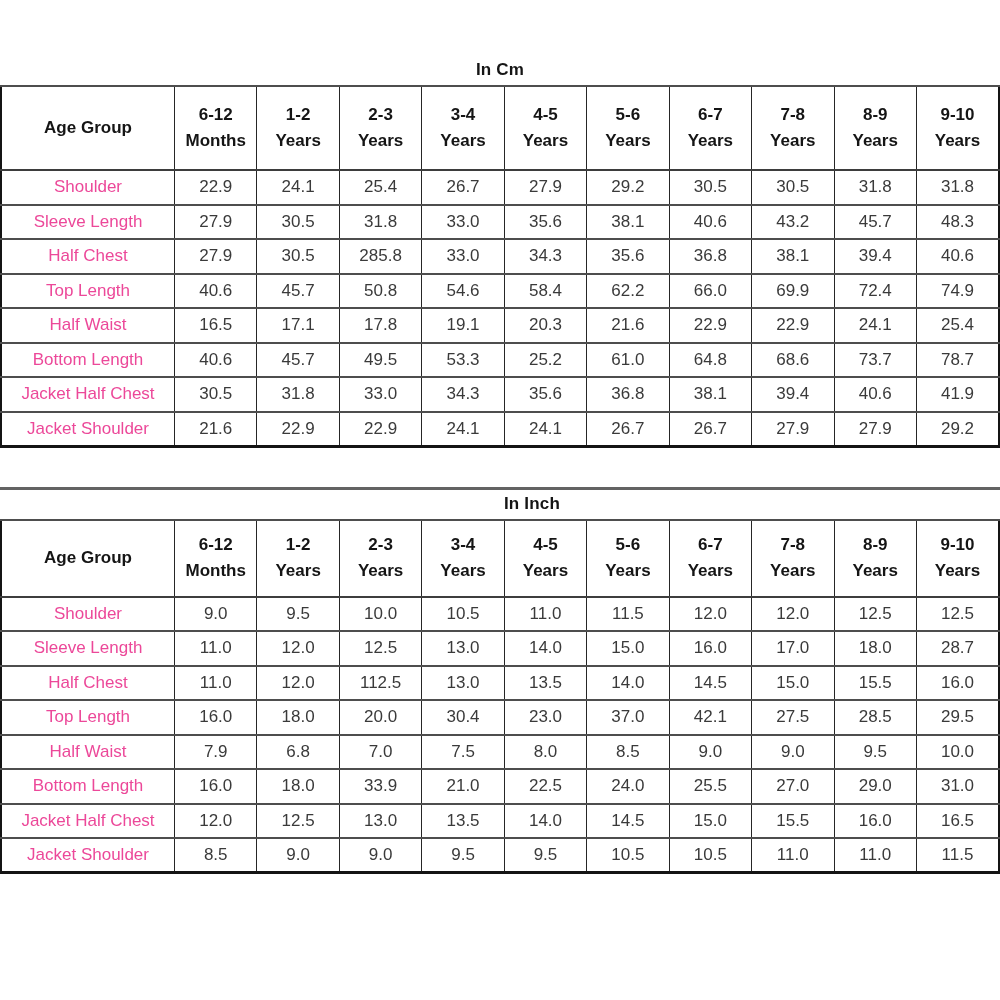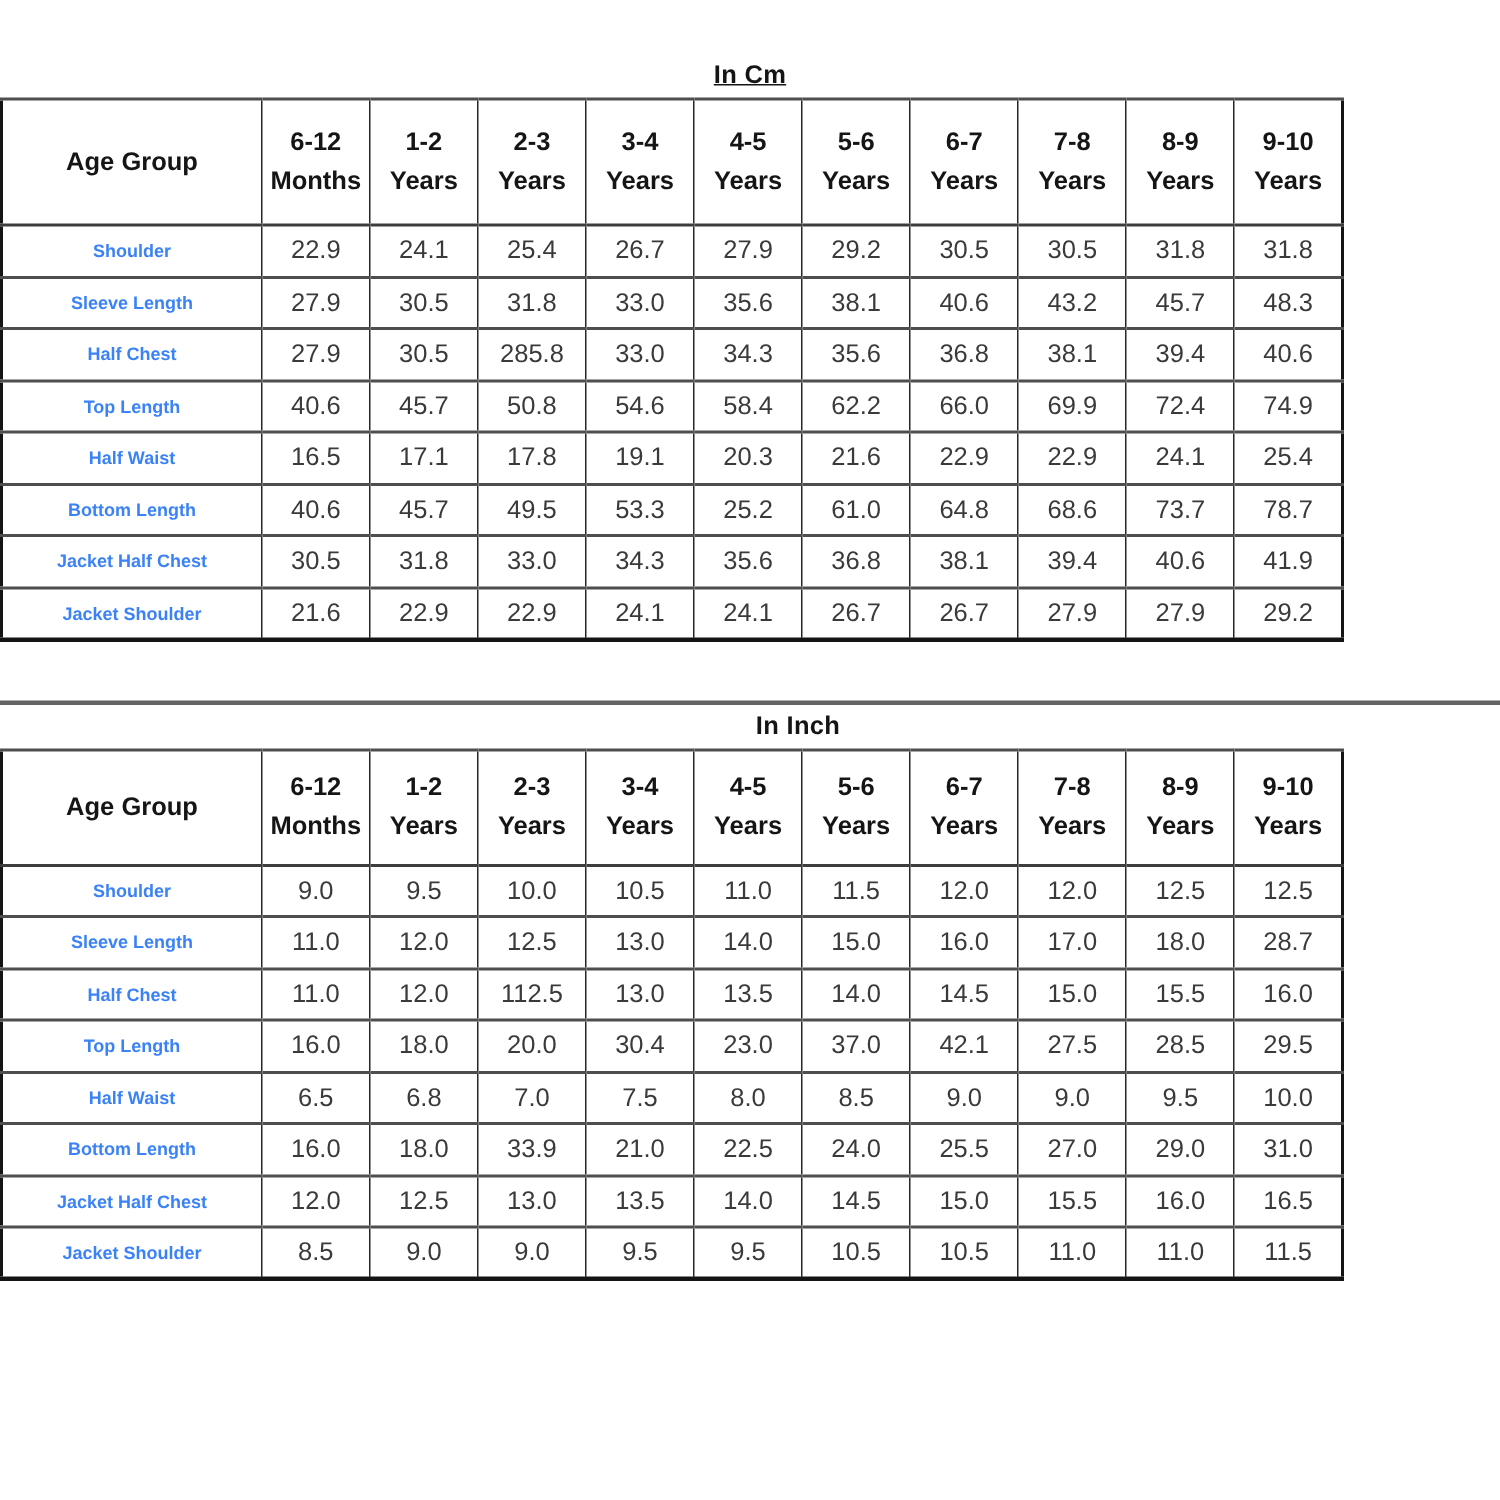--- a/index.html
+++ b/index.html
@@ -15,29 +15,29 @@
     overflow: hidden;
   }
   .caption {
     width: 1000px;
     text-align: center;
     font-weight: bold;
     font-size: 17px;
     color: #151515;
     letter-spacing: 0.2px;
   }
-  .caption-cm { padding-top: 40px; padding-bottom: 5px; text-decoration: underline; }
+  .caption-cm { padding-top: 60px; padding-bottom: 5px; }
   .caption-inch { padding-top: 4px; padding-bottom: 5px; margin-left: 32px; }
   .divider {
     width: 1000px;
     margin-top: 39px;
     border-top: 3px solid #636363;
   }
   table.size-table {
-    width: 896px;
+    width: 1000px;
     table-layout: fixed;
     border-collapse: collapse;
     border: 2px solid #141414;
     border-bottom-width: 3px;
   }
   table.size-table th,
   table.size-table td {
     border-left: 1px solid #262626;
     border-right: 1px solid #262626;
     border-top: 2px solid #4e4e4e;
@@ -50,23 +50,23 @@
   }
   table.size-table thead th {
     font-weight: bold;
     font-size: 17px;
     color: #151515;
     line-height: 1.55;
     border-bottom: 2px solid #3d3d3d;
   }
   table.size-table th.label-col { width: 168px; }
   table.size-table tbody th {
-    font-weight: bold;
-    font-size: 12px;
-    color: #3b82f6;
+    font-weight: normal;
+    font-size: 17px;
+    color: #ec4899;
   }
   table.size-table tbody td {
     font-weight: normal;
     font-size: 17px;
     color: #3a3a3a;
   }
   table.t1 thead tr { height: 84px; }
   table.t2 thead tr { height: 77px; }
   table.t1 tbody tr { height: 34.5px; }
   table.t2 tbody tr { height: 34.5px; }
@@ -331,21 +331,21 @@
             <td>30.4</td>
             <td>23.0</td>
             <td>37.0</td>
             <td>42.1</td>
             <td>27.5</td>
             <td>28.5</td>
             <td>29.5</td>
           </tr>
           <tr>
             <th scope="row">Half Waist</th>
-            <td>6.5</td>
+            <td>7.9</td>
             <td>6.8</td>
             <td>7.0</td>
             <td>7.5</td>
             <td>8.0</td>
             <td>8.5</td>
             <td>9.0</td>
             <td>9.0</td>
             <td>9.5</td>
             <td>10.0</td>
           </tr>

